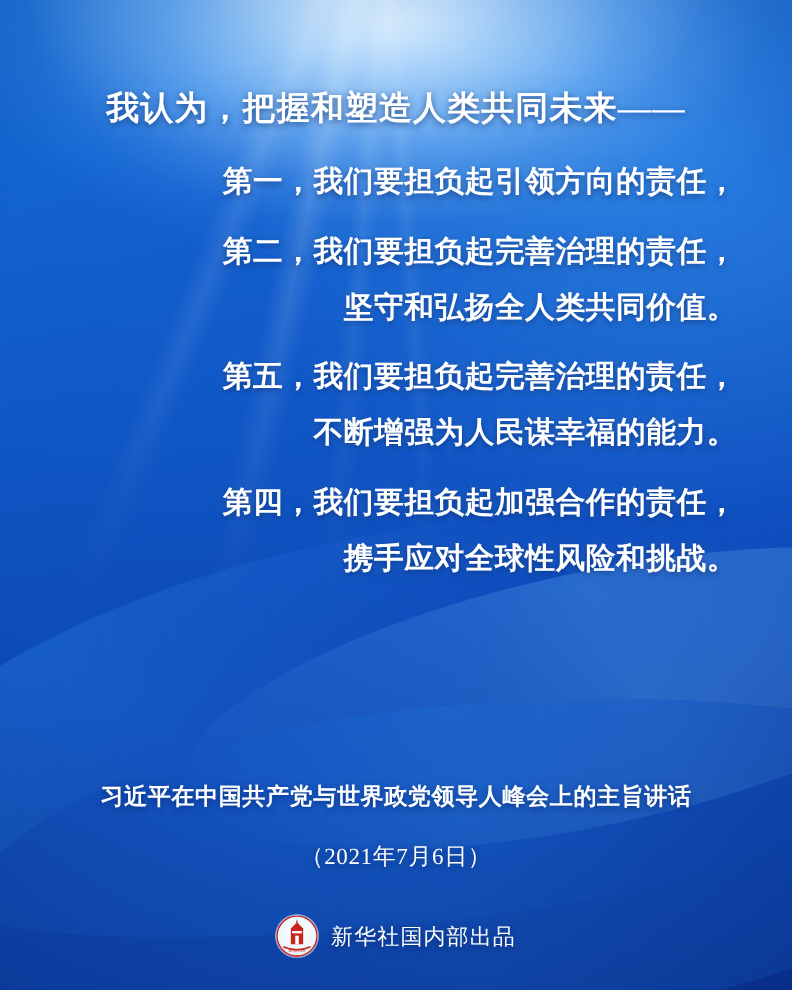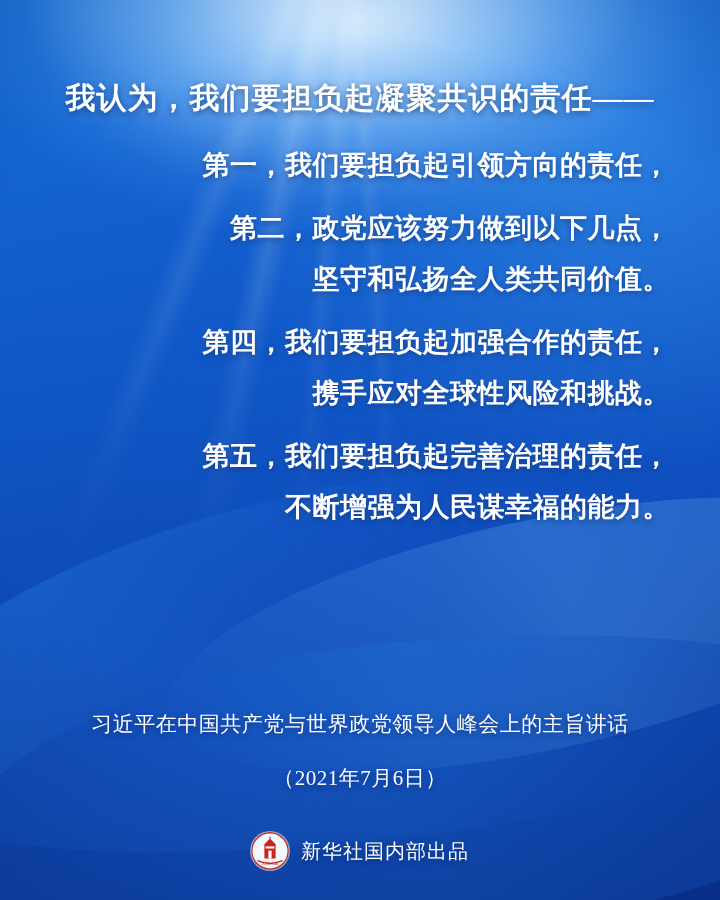--- a/index.html
+++ b/index.html
@@ -141,20 +141,21 @@
     right: 0;
     bottom: 108px;
     text-align: center;
   }
   .footer-title {
     font-family: "Liberation Serif", "DejaVu Serif", serif;
     font-size: 21px;
     color: #ffffff;
     letter-spacing: 0.5px;
     text-shadow: 0 2px 6px rgba(2,30,95,0.6);
+    font-weight: bold;
   }
   .footer-date {
     margin-top: 26px;
     font-family: "Liberation Serif", "DejaVu Serif", serif;
     font-size: 21px;
     color: #ffffff;
     letter-spacing: 0.5px;
     text-shadow: 0 2px 6px rgba(2,30,95,0.6);
   }
 
@@ -193,42 +194,42 @@
 <div class="poster">
   <div class="glow-top"></div>
   <div class="rays"></div>
   <div class="swoosh-c"></div>
   <div class="swoosh-a"></div>
   <div class="swoosh-b"></div>
   <div class="vignette"></div>
 
   <div class="content">
 
-    <div class="headline">我认为，我们要担负起凝聚共识的责任——</div>
+    <div class="headline">我认为，把握和塑造人类共同未来——</div>
 
     <div class="points">
 
       <div class="point">
         <div class="line">第一，我们要担负起引领方向的责任，</div>
       </div>
 
       <div class="point">
-        <div class="line">第二，政党应该努力做到以下几点，</div>
+        <div class="line">第二，我们要担负起完善治理的责任，</div>
         <div class="line indent">坚守和弘扬全人类共同价值。</div>
       </div>
 
+
+      <div class="point">
+        <div class="line">第五，我们要担负起完善治理的责任，</div>
+        <div class="line indent">不断增强为人民谋幸福的能力。</div>
+      </div>
 
       <div class="point">
         <div class="line">第四，我们要担负起加强合作的责任，</div>
         <div class="line indent">携手应对全球性风险和挑战。</div>
-      </div>
-
-      <div class="point">
-        <div class="line">第五，我们要担负起完善治理的责任，</div>
-        <div class="line indent">不断增强为人民谋幸福的能力。</div>
       </div>
 
     </div>
 
     <div class="footer">
       <div class="footer-title">习近平在中国共产党与世界政党领导人峰会上的主旨讲话</div>
       <div class="footer-date">（2021年7月6日）</div>
     </div>
 
     <div class="credit">

